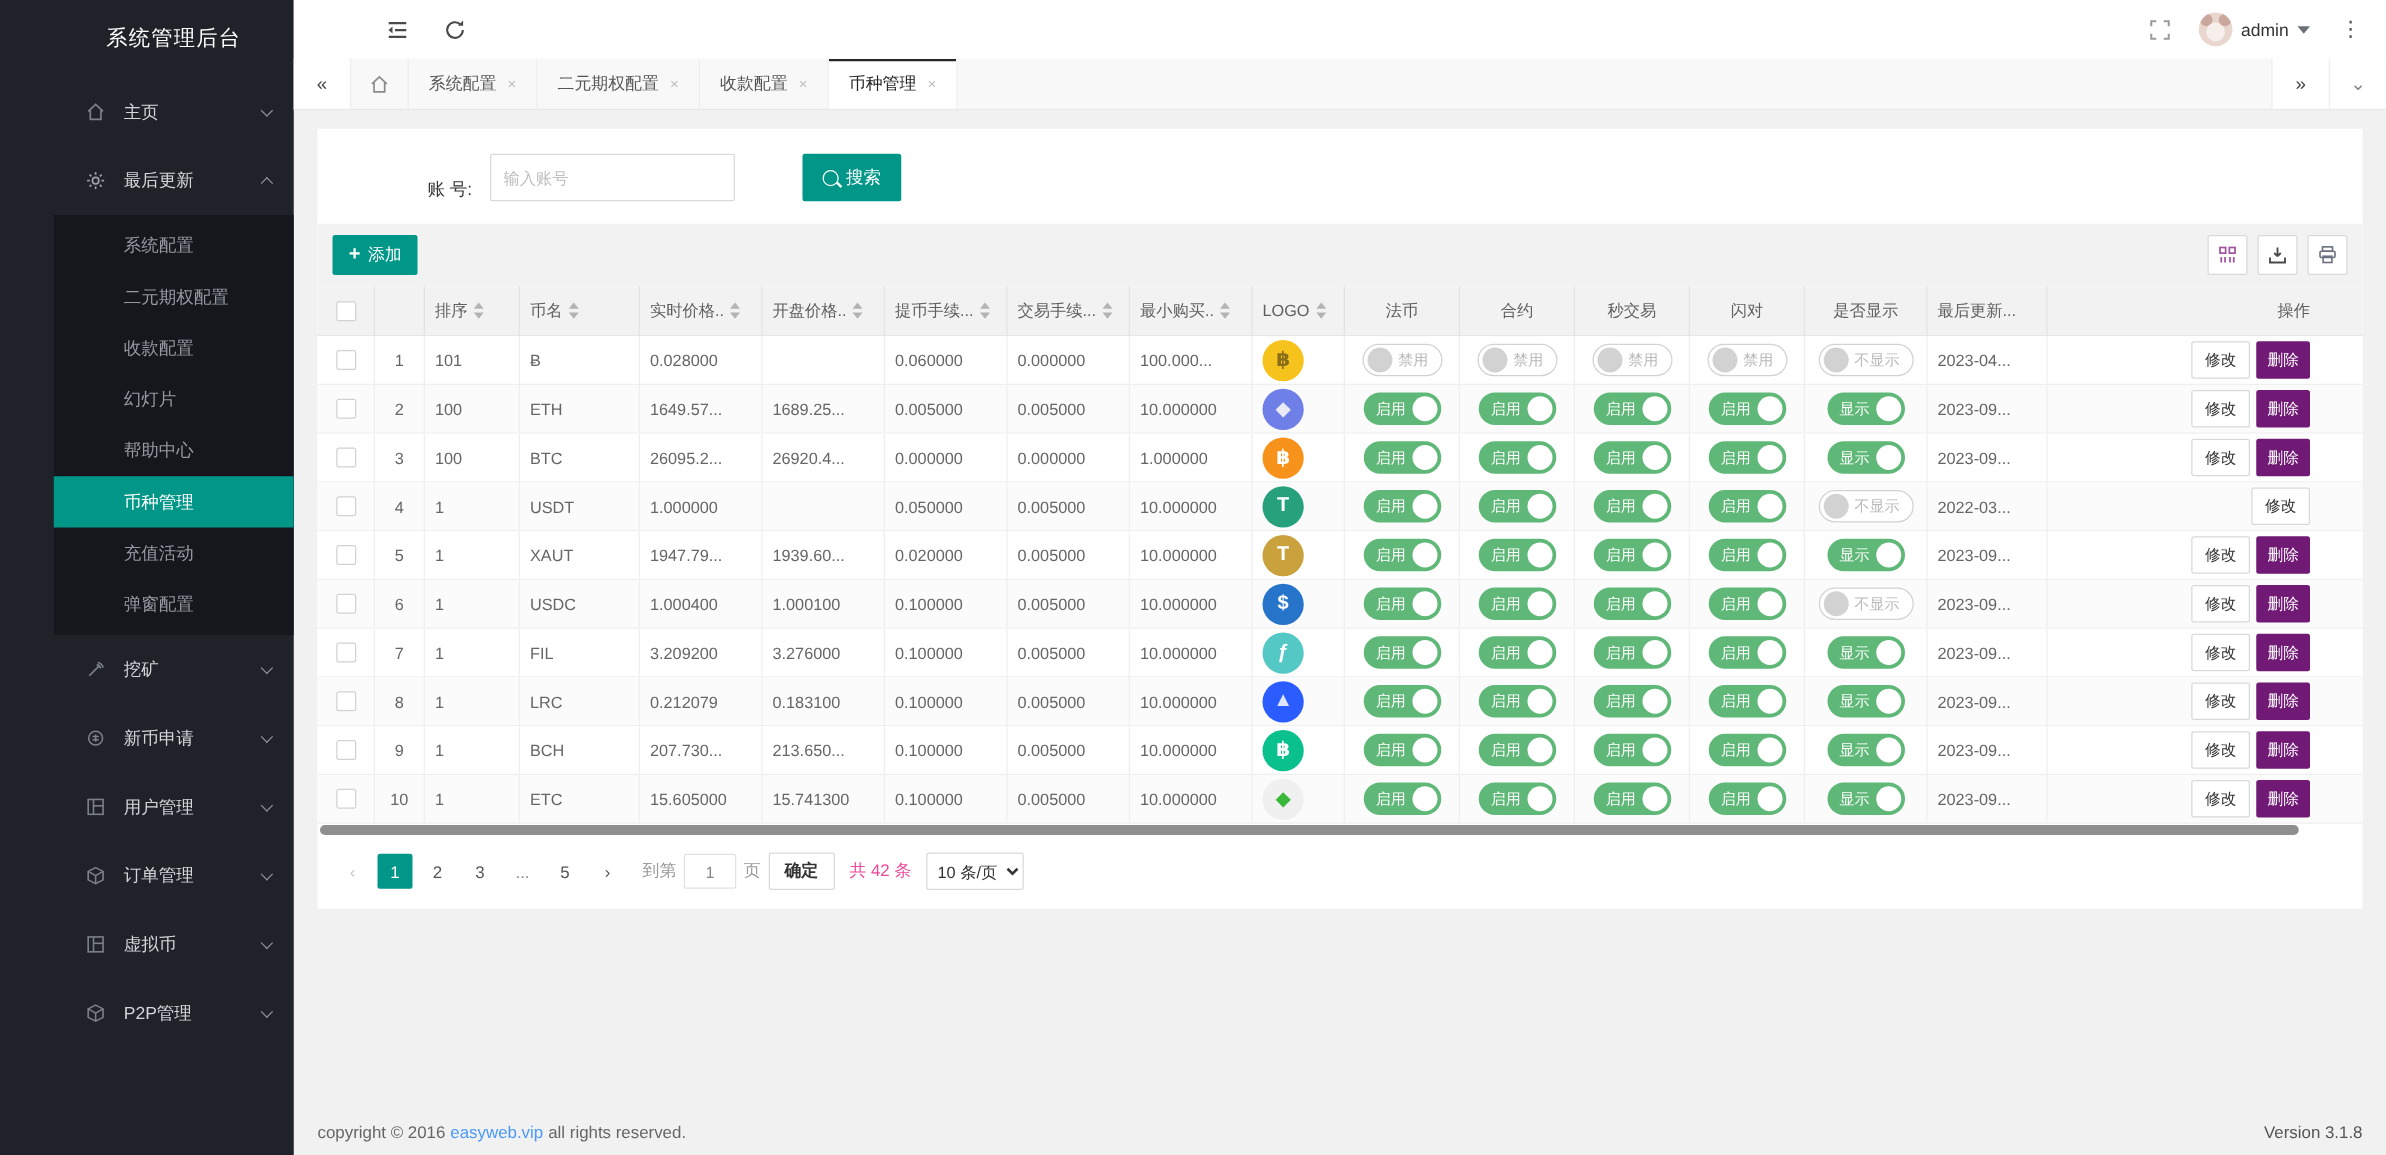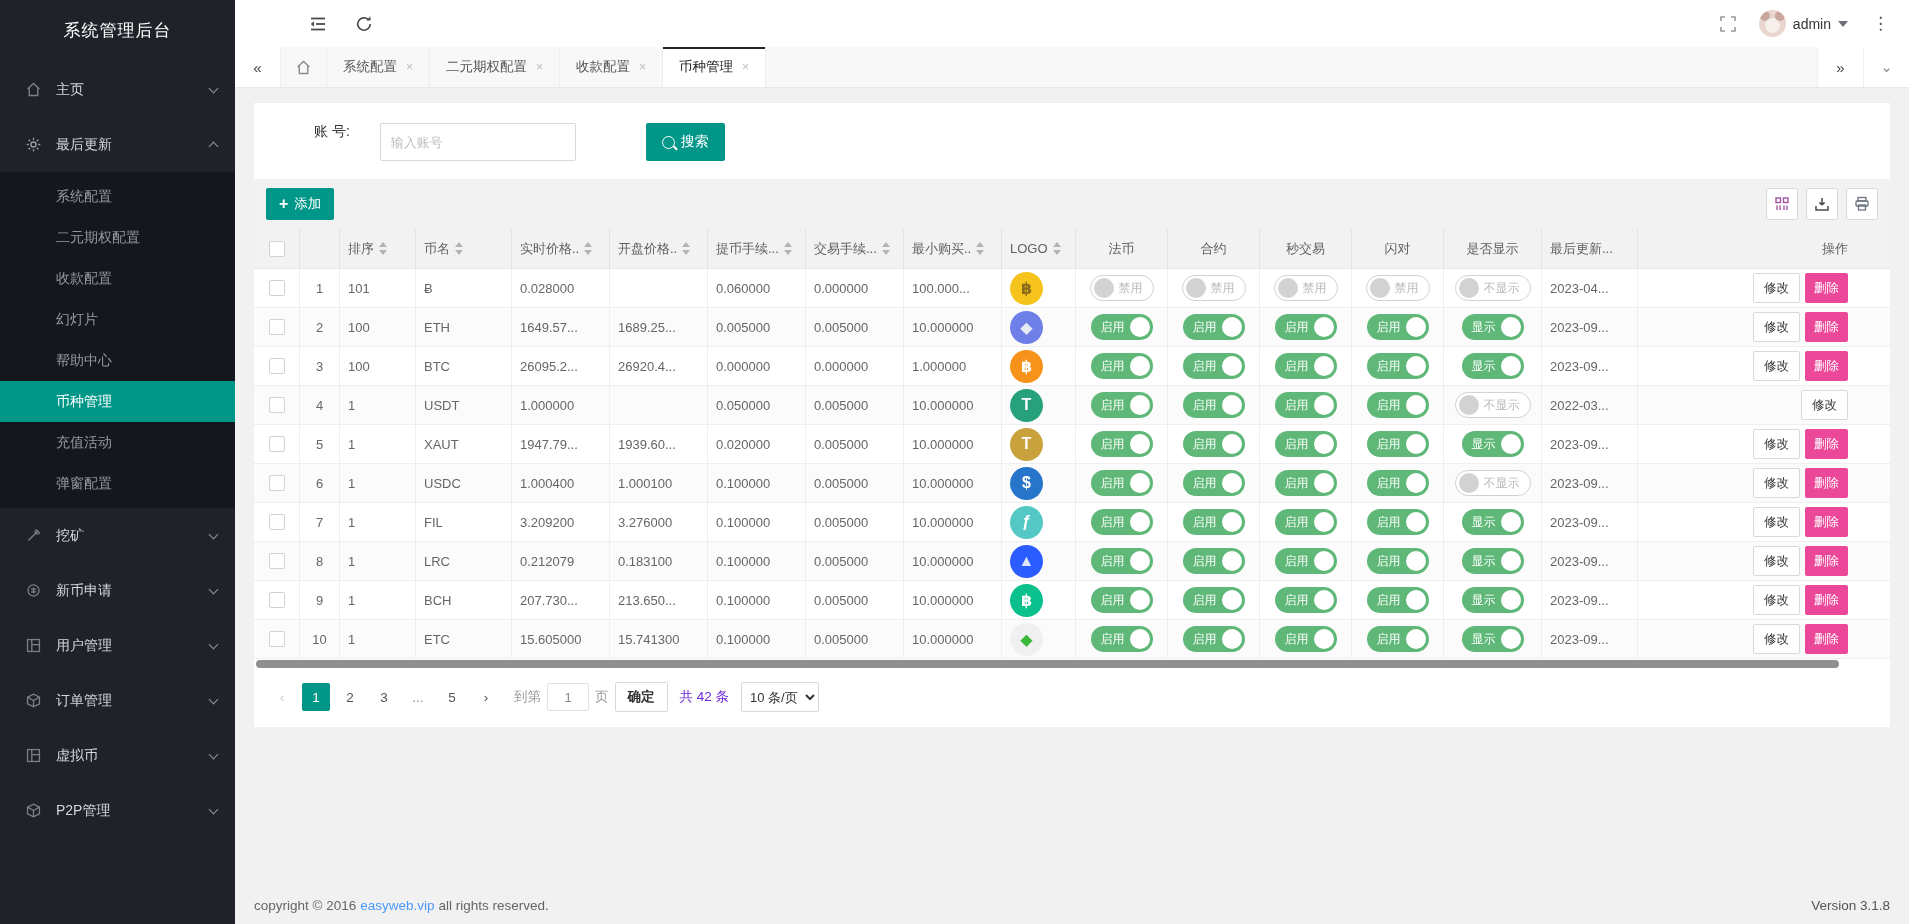--- a/index.html
+++ b/index.html
@@ -1,19 +1,19 @@
 <!DOCTYPE html>
 <html><head>
 <meta charset="utf-8">
 <style>
   * { margin:0; padding:0; box-sizing:border-box; }
   html,body { width:1909px; height:924px; overflow:hidden; font-family:"Liberation Sans","DejaVu Sans",sans-serif; background:#f1f1f1; }
 
   
-  .sidebar { position:absolute; left:0; top:0; width:235px; height:924px; background:#20222a; color:#c9ccd1; overflow:hidden; }
+  .sidebar { position:absolute; left:0; top:0; width:235px; height:924px; background:#20222a; color:#c9ccd1; overflow:hidden;padding-left:43px; }
   .side-title { height:62px; line-height:62px; text-align:center; color:#ffffff; font-size:17px; letter-spacing:1px; }
   .side-item { height:55px; display:flex; align-items:center; padding:0 18px 0 24px; cursor:pointer; font-size:14px; color:#d4d6da; }
   .side-item .s-ico { width:18px; height:18px; margin-right:14px; display:inline-flex; align-items:center; justify-content:center; opacity:.75; }
   .side-item .s-lbl { flex:1; }
   .chev { width:7px; height:7px; border-right:1.6px solid #8f949c; border-bottom:1.6px solid #8f949c; transform:rotate(45deg); margin-top:-3px; }
   .chev.up { transform:rotate(-135deg); margin-top:4px; }
   .side-sub { background:#15171d; padding:4px 0; }
   .side-sub-item { height:41px; line-height:41px; padding-left:56px; font-size:14px; color:#9599a1; cursor:pointer; }
   .side-sub-item.active { background:#009688; color:#ffffff; }
 
@@ -36,21 +36,21 @@
   .tab-ctl.right { border-right:none; border-left:1px solid #eeeeee; }
   .tab-home { width:46px; display:flex; align-items:center; justify-content:center; border-right:1px solid #eeeeee; cursor:pointer; }
   .tab { display:flex; align-items:center; padding:0 16px; font-size:13.5px; color:#555; border-right:1px solid #eeeeee; cursor:pointer; gap:9px; }
   .tab .x { color:#bdbdbd; font-size:12px; }
   .tab.active { background:#ffffff; color:#222; box-shadow:inset 0 2px 0 #262626; }
   .tab-spacer { flex:1; }
 
   
   .content { position:absolute; left:235px; top:88px; width:1674px; height:800px; }
   .card { background:#ffffff; margin:15px 19px 0 19px; }
-  .search-row { display:flex; align-items:flex-start; padding:20px 0 18px 60px; gap:28px; }
+  .search-row { display:flex; align-items:flex-end; padding:20px 0 18px 60px; gap:12px;margin-left:28px; }
   .search-label { font-size:14px; color:#333; margin-right:2px; }
   .search-input { width:196px; height:38px; border:1px solid #d9d9d9; border-radius:2px; padding:0 10px; font-size:13px; color:#333; outline:none; }
   .search-input::placeholder { color:#bfbfbf; }
   .btn-search { height:38px; padding:0 16px; background:#009688; border:none; border-radius:2px; color:#fff; font-size:14px; display:inline-flex; align-items:center; gap:6px; cursor:pointer; margin-left:42px; }
   .mag { width:13px; height:13px; border:1.6px solid #fff; border-radius:50%; position:relative; display:inline-block; }
   .mag:after { content:""; position:absolute; width:5px; height:1.6px; background:#fff; transform:rotate(45deg); right:-4px; bottom:-1px; }
 
   .toolbar { background:#f2f2f2; padding:9px 12px; display:flex; align-items:center; }
   .btn-add { height:32px; padding:0 13px; background:#009688; border:none; border-radius:2px; color:#fff; font-size:13.5px; display:inline-flex; align-items:center; gap:6px; cursor:pointer; }
   .btn-add .plus { font-size:16px; font-weight:bold; line-height:1; }
@@ -73,34 +73,34 @@
   .sorts { display:inline-flex; flex-direction:column; margin-left:5px; gap:2.5px; }
   .sorts b { width:0; height:0; border-left:4.5px solid transparent; border-right:4.5px solid transparent; display:block; }
   .sorts .u { border-bottom:5px solid #b3b3b3; } .sorts .d { border-top:5px solid #b3b3b3; }
   .logo-c { width:33px; height:33px; border-radius:50%; display:flex; align-items:center; justify-content:center; font-size:16px; font-weight:bold; }
   .sw { display:inline-flex; align-items:center; height:26px; border-radius:13px; font-size:12px; cursor:pointer; }
   .sw.on { background:#5FB878; color:#fff; padding:0 3px 0 10px; gap:5px;text-align:right; }
   .sw.on .knob { width:20px; height:20px; border-radius:50%; background:#fff; }
   .sw.off { background:#fff; border:1px solid #d2d2d2; color:#b9b9b9; padding:0 10px 0 3px; gap:5px; }
   .sw.off .knob { width:20px; height:20px; border-radius:50%; background:#d2d2d2; }
   .btn-edit { height:30px; padding:0 10px; background:#fff; border:1px solid #d9d9d9; border-radius:2px; font-size:12.5px; color:#333; cursor:pointer; }
-  .btn-del { height:30px; padding:0 9px; background:#ec4899; border:none; border-radius:2px; font-size:12.5px; color:#fff; cursor:pointer; margin-left:5px; }
+  .btn-del { height:30px; padding:0 9px; background:#701a75; border:none; border-radius:2px; font-size:12.5px; color:#fff; cursor:pointer; margin-left:5px; }
 
   .hscroll { height:10px; padding:1px 2px; }
   .hscroll .thumb { height:8px; border-radius:4px; background:#8f8f8f; width:97%; }
 
   
   .pager { display:flex; align-items:center; gap:6px; padding:13px 14px 15px 14px; font-size:13.5px; color:#666; }
   .pg { min-width:28px; height:28px; display:inline-flex; align-items:center; justify-content:center; border-radius:2px; cursor:pointer; color:#555; padding:0 4px; }
   .pg.disabled { color:#c9c9c9; cursor:default; }
   .pg.active { background:#009688; color:#fff; }
   .pg.ellipsis { cursor:default; color:#888; }
   .jump-input { width:42px; height:28px; border:1px solid #e2e2e2; border-radius:2px; text-align:center; font-size:13px; color:#888; outline:none; }
   .btn-confirm { height:30px; padding:0 12px; background:#fff; border:1px solid #d9d9d9; border-radius:2px; font-size:13.5px; font-weight:bold; color:#333; cursor:pointer; }
-  .total-txt { margin:0 6px; color:#6d28d9; }
+  .total-txt { margin:0 6px; color:#ec4899; }
   .size-select { height:30px; border:1px solid #d9d9d9; border-radius:2px; font-size:13px; color:#333; background:#fff; padding:0 4px; outline:none; }
   .muted { color:#9a9a9a; }
 
   
   .footer { position:absolute; left:235px; bottom:0; width:1674px; height:38px; display:flex; align-items:center; font-size:13.5px; color:#666; padding:0 19px; }
   .footer a { color:#4b9af9; text-decoration:none; margin:0 4px; cursor:pointer; }
   .footer .ver { margin-left:auto; color:#555; }
 
   svg.ic { display:block; }
 </style>

